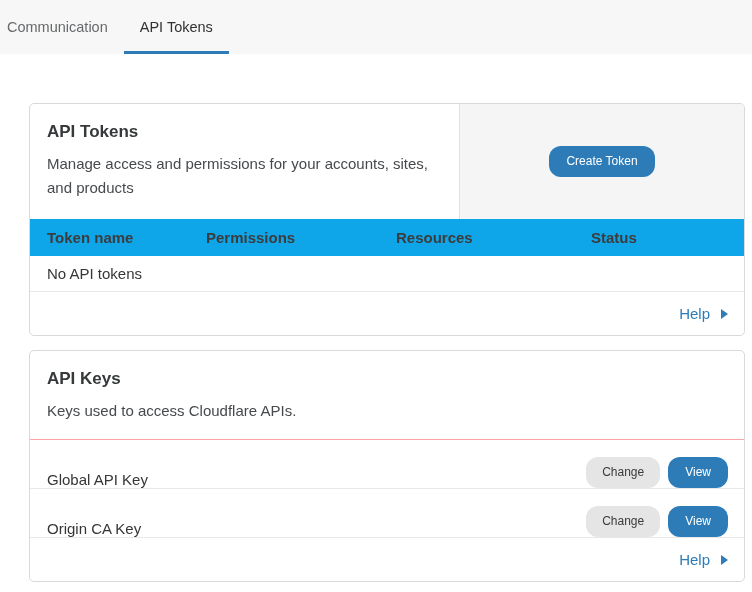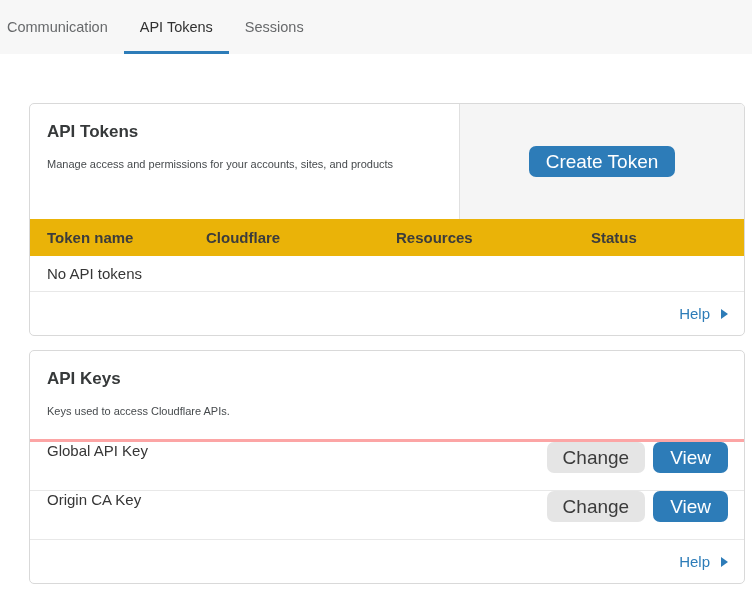--- a/index.html
+++ b/index.html
@@ -58,53 +58,53 @@
     border-right: 1px solid #e0e0e0;
     padding: 18px 17px 0 17px;
   }
   .card-title {
     font-size: 17px;
     font-weight: 700;
     color: #36393a;
     margin-bottom: 10px;
   }
   .card-desc {
-    font-size: 11px;
+    font-size: 15px;
     color: #464a4d;
     line-height: 24px;
     max-width: 395px;
   }
   .card1-header-right {
     flex: 1;
     background: #f5f5f5;
     display: flex;
     align-items: center;
     justify-content: center;
   }
   .btn {
     font-family: "Liberation Sans", sans-serif;
-    font-size: 19px;
+    font-size: 12px;
     border: none;
-    border-radius: 7px;
+    border-radius: 12px;
     cursor: pointer;
     line-height: 17px;
   }
   .btn-primary {
     background: #2d7cb8;
     color: #ffffff;
     padding: 7px 17px;
   }
   .btn-gray {
     background: #e5e5e5;
     color: #3b3b3b;
     padding: 7px 16px;
   }
 
   .table-header {
-    background: #eab308;
+    background: #0ea5e9;
     height: 37px;
     display: grid;
     grid-template-columns: 159px 190px 195px 1fr;
     align-items: center;
     padding-left: 17px;
     font-size: 15px;
     font-weight: 700;
     color: #3c3c3c;
   }
   .empty-row {
@@ -136,61 +136,60 @@
     width: 0; height: 0;
     border-top: 5px solid transparent;
     border-bottom: 5px solid transparent;
     border-left: 7px solid #2d7cb8;
     display: inline-block;
   }
 
   
   .card2-header {
     padding: 18px 17px 16px 17px;
-    border-bottom: 3px solid #fca5a5;
+    border-bottom: 1px solid #fca5a5;
   }
   .key-row {
     height: 49px;
     display: flex;
-    align-items: flex-start;
+    align-items: flex-end;
     padding: 0 16px 0 17px;
     border-bottom: 1px solid #e8e8e8;
   }
   .key-label {
     flex: 1;
     font-size: 15px;
     color: #363636;
   }
   .key-row .btn-gray { margin-right: 8px; }
 </style>
 </head>
 <body>
 
 <nav class="tabbar">
   <div class="tab">Communication</div>
   <div class="tab active">API Tokens</div>
-  <div class="tab">Sessions</div>
 </nav>
 
 <main class="main">
 
   <section class="card">
     <div class="card1-header">
       <div class="card1-header-left">
         <h2 class="card-title">API Tokens</h2>
         <p class="card-desc">Manage access and permissions for your accounts, sites, and products</p>
       </div>
       <div class="card1-header-right">
         <button class="btn btn-primary">Create Token</button>
       </div>
     </div>
 
     <div class="table-header">
       <div>Token name</div>
-      <div>Cloudflare</div>
+      <div>Permissions</div>
       <div>Resources</div>
       <div>Status</div>
     </div>
 
     <div class="empty-row">No API tokens</div>
 
     <div class="card-footer">
       <a class="help-link">
         <span>Help</span>
         <span class="arrow-right"></span>

